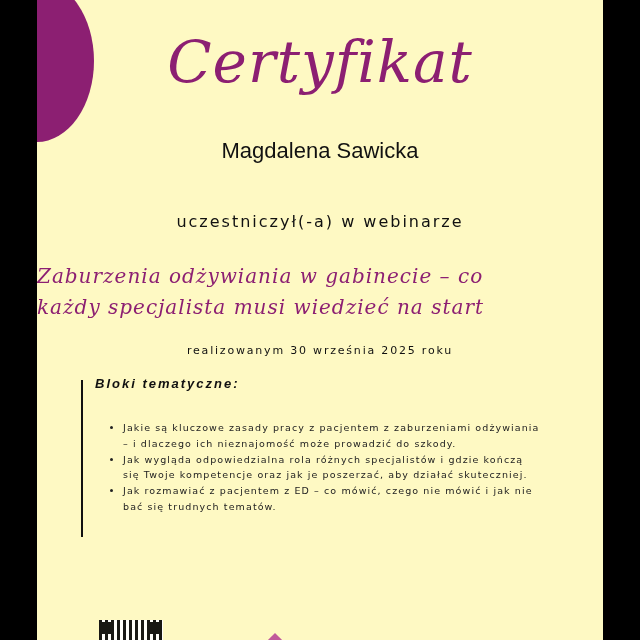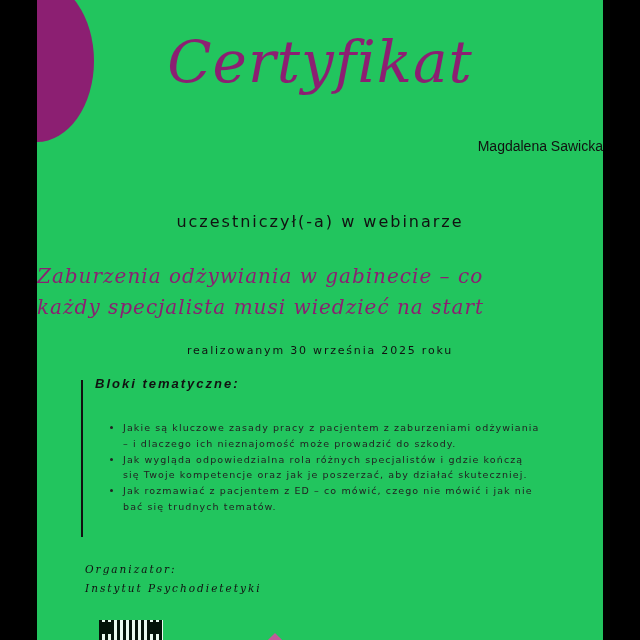--- a/index.html
+++ b/index.html
@@ -1,20 +1,20 @@
 <!DOCTYPE html>
 <html><head>
   <meta charset="utf-8">
   <style>
     html, body { margin:0; padding:0; }
     body { width:640px; height:640px; background:#000; position:relative; overflow:hidden; }
-    .page { position:absolute; left:37px; top:0; width:566px; height:640px; background:#22c55e; overflow:hidden; }
+    .page { position:absolute; left:37px; top:0; width:566px; height:640px; background:#fef9c3; overflow:hidden; }
     .circle { position:absolute; left:-57px; top:-20px; width:114px; height:162px; border-radius:50%; background:#8c1f72; }
     .title { position:absolute; left:0; width:566px; top:28px; text-align:center; font-family:"DejaVu Serif", serif; font-style:italic; font-size:58px; color:#8c1f72; letter-spacing:1px; }
-    .name { position:absolute; left:0; width:566px; top:138px; text-align:right; font-family:"Liberation Sans", sans-serif; font-size:14px; color:#111; }
+    .name { position:absolute; left:0; width:566px; top:138px; text-align:center; font-family:"Liberation Sans", sans-serif; font-size:22px; color:#111; }
     .participated { position:absolute; left:0; width:566px; top:212px; text-align:center; font-family:"DejaVu Sans", sans-serif; font-size:16px; letter-spacing:2px; color:#111; }
     .webinar { position:absolute; left:0; width:566px; top:261px; text-align:left; font-family:"DejaVu Serif", serif; font-style:italic; font-size:20px; line-height:31px; color:#8c1f72; letter-spacing:1px; }
     .date { position:absolute; left:0; width:566px; top:344px; text-align:center; font-family:"DejaVu Sans", sans-serif; font-size:11px; letter-spacing:1.8px; color:#111; }
     .blocks { position:absolute; left:44px; top:380px; width:440px; height:157px; border-left:2px solid #111; }
     .blocks-title { position:absolute; left:12px; top:-4px; font-family:Liberation Sans, sans-serif; font-style:italic; font-weight:bold; font-size:13px; letter-spacing:2px; color:#111; }
     .blocks ul { position:absolute; left:10px; top:24px; margin:16px; padding:0 0 0 14px; width:420px; font-family:"DejaVu Sans", sans-serif; font-size:9.5px; line-height:15.8px; letter-spacing:1.1px; color:#222; }
     .blocks li { margin:0; }
     .org { position:absolute; left:48px; top:560px; font-family:"DejaVu Serif", serif; font-style:italic; font-size:10.5px; line-height:19px; letter-spacing:2px; color:#111; }
     .lead { position:absolute; left:334px; top:558px; font-family:"DejaVu Serif", serif; font-style:italic; font-size:10.5px; line-height:19px; letter-spacing:2px; color:#111; }
     .qr { position:absolute; left:62px; top:620px; width:64px; height:30px;
@@ -44,21 +44,17 @@
 
   <div class="blocks">
     <div class="blocks-title">Bloki tematyczne:</div>
     <ul>
       <li>Jakie są kluczowe zasady pracy z pacjentem z zaburzeniami odżywiania – i dlaczego ich nieznajomość może prowadzić do szkody.</li>
       <li>Jak wygląda odpowiedzialna rola różnych specjalistów i gdzie kończą się Twoje kompetencje oraz jak je poszerzać, aby działać skuteczniej.</li>
       <li>Jak rozmawiać z pacjentem z ED – co mówić, czego nie mówić i jak nie bać się trudnych tematów.</li>
     </ul>
   </div>
 
-  <div class="org">
-    <div>Organizator:</div>
-    <div>Instytut Psychodietetyki</div>
-  </div>
 
 
   <div class="qr"></div>
   <div class="pink-mark"></div>
 </div>
 
 </body></html>

